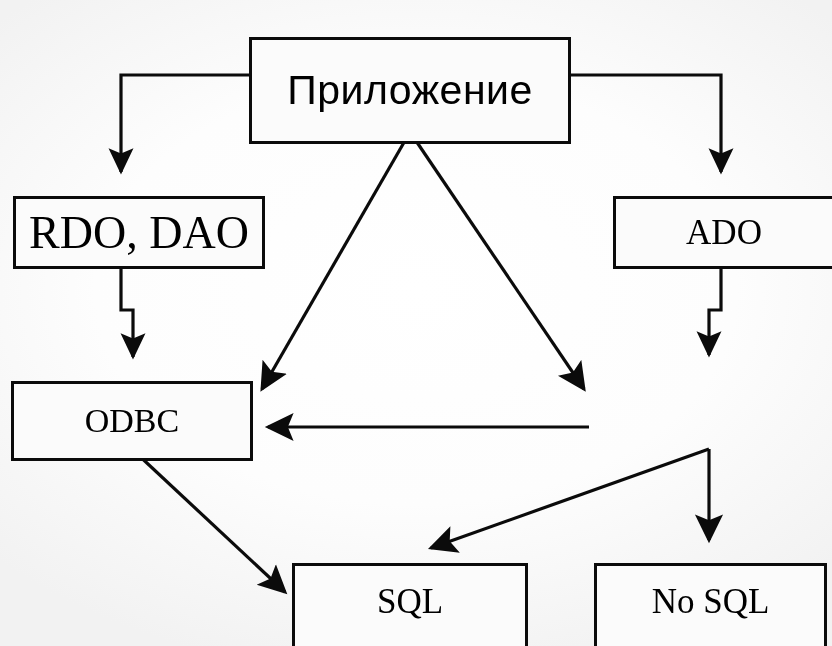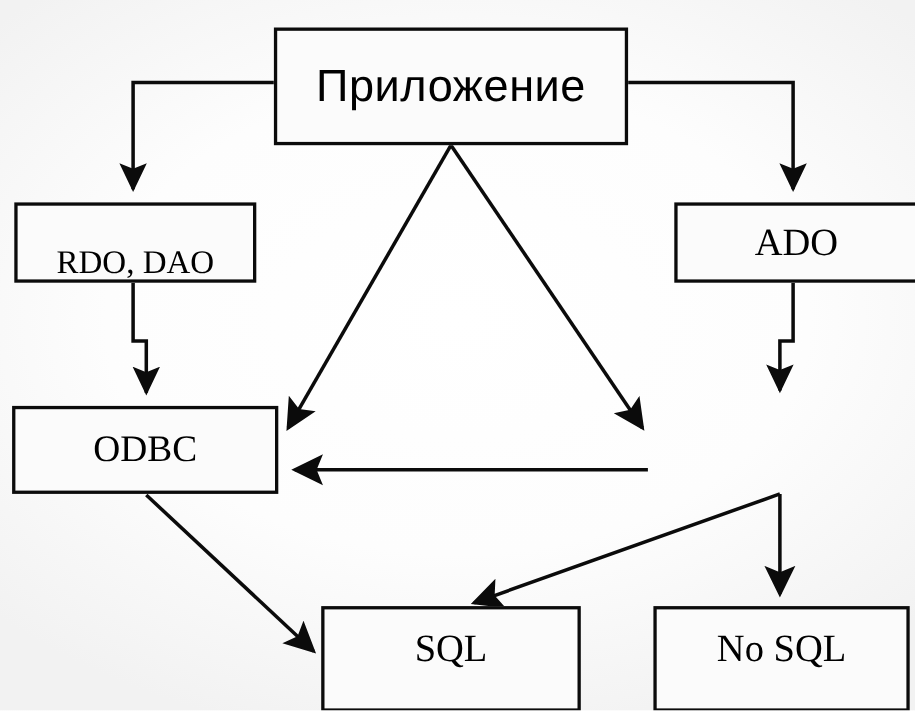--- a/index.html
+++ b/index.html
@@ -32,35 +32,35 @@
     box-sizing: border-box;
     border: 3px solid #0b0b0b;
     background: #fbfbfb;
     display: flex;
     align-items: center;
     justify-content: center;
     color: #000000;
     line-height: 1;
     white-space: nowrap;
     z-index: 3;
+    margin-top: 12px;
   }
   .node-label {
     display: block;
   }
   
   #node-app {
     left: 249px; top: 25px; width: 322px; height: 107px;
     font-family: "Liberation Sans", "DejaVu Sans", sans-serif;
     font-size: 41px;
     letter-spacing: 0.5px;
   }
   #node-rdo-dao {
-    left: 13px; top: 184px; width: 220px; height: 73px;
-    font-size: 30px;
-    align-items: flex-end;
+    left: 13px; top: 184px; width: 252px; height: 73px;
+    font-size: 46px;
   }
   #node-ado {
     left: 613px; top: 184px; width: 222px; height: 73px;
     font-size: 35px;
   }
   #node-odbc {
     left: 11px; top: 369px; width: 242px; height: 80px;
     font-size: 34px;
   }
   #node-oledb {

